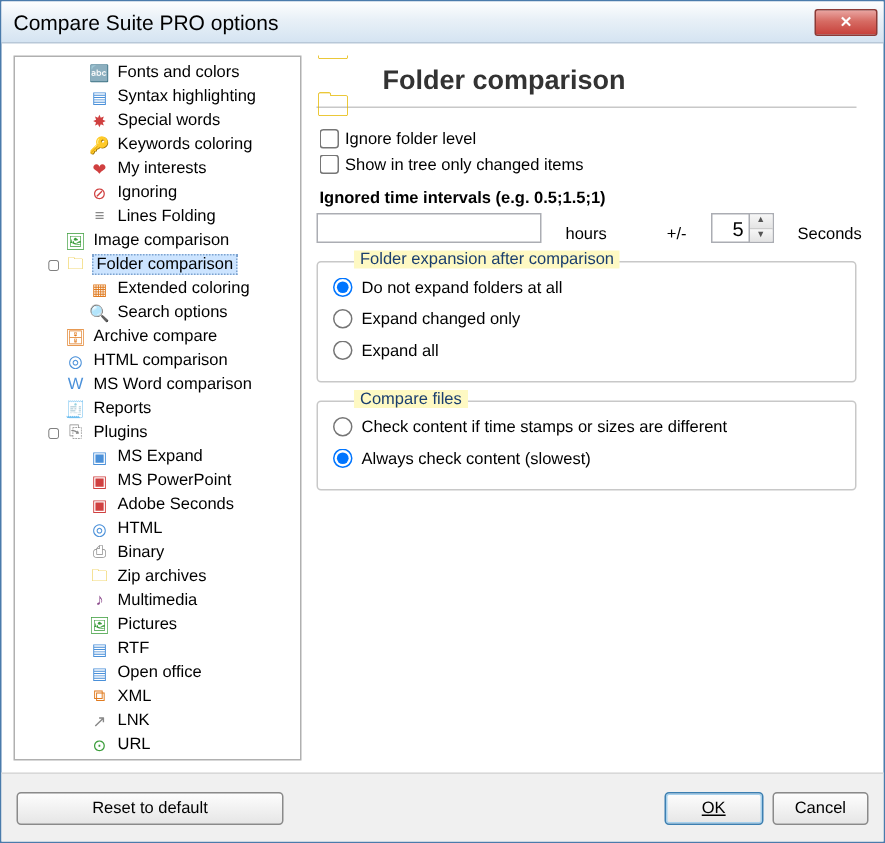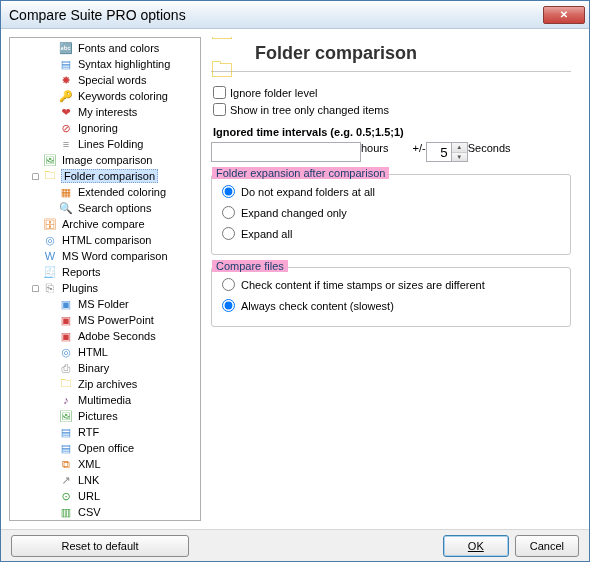--- a/index.html
+++ b/index.html
@@ -24,32 +24,32 @@
 .ic-orange { color: #e07b20; }
 .ic-purple { color: #8b4a8b; }
 .main-panel { flex: 1; padding: 4px 10px 4px 4px; overflow-y: auto; }
 .panel-header { display: flex; align-items: center; gap: 12px; margin-bottom: 6px; }
 .panel-header-icon { width: 32px; height: 24px; display: flex; align-items: center; justify-content: center; font-size: 22px; color: #e6b800; }
 .panel-title { font-size: 18px; font-weight: bold; color: #333; }
 .header-rule { border: 0; border-top: 1px solid #c8c8c8; margin-bottom: 14px; }
 .checkbox-row { display: flex; align-items: center; gap: 4px; margin-bottom: 4px; padding-left: 2px; }
 .checkbox-row input[type=checkbox] { width: 13px; height: 13px; }
 .field-label { margin: 10px 0 4px 2px; font-weight: bold; }
-.interval-row { display: flex; align-items: flex-start; gap: 0; margin-bottom: 12px; }
+.interval-row { display: flex; align-items: flex-end; gap: 16px; margin-bottom: 12px; }
 .text-input { height: 20px; border: 1px solid #abadb3; padding: 0 4px; background: #fff; }
 .spinner { display: inline-flex; align-items: stretch; height: 20px; }
 .spinner input { width: 26px; height: 20px; border: 1px solid #abadb3; text-align: right; padding-right: 3px; }
 .spinner-btns { display: flex; flex-direction: column; border: 1px solid #abadb3; border-left: 0; }
 .spinner-btns div { width: 15px; flex: 1; background: linear-gradient(#f6f6f6,#e4e4e4); font-size: 6px; display: flex; align-items: center; justify-content: center; color: #555; cursor: pointer; }
 .spinner-btns div:first-child { border-bottom: 1px solid #ccc; }
 .group { border: 1px solid #c8c8c8; border-radius: 3px; padding: 10px 10px 6px 10px; margin-bottom: 12px; position: relative; }
-.group-title { position: absolute; top: -8px; left: 0; background: #f9a8d4; padding: 0 4px; color: #1a3e6e; }
+.group-title { position: absolute; top: -8px; left: 24px; background: #fef9c3; padding: 0 4px; color: #1a3e6e; }
 .radio-row { display: flex; align-items: center; gap: 6px; margin-bottom: 8px; }
 .radio-row input[type=radio] { width: 13px; height: 13px; }
-.footer { height: 32px; border-top: 1px solid #d8d8d8; display: flex; align-items: center; padding: 0 10px; gap: 6px; background: #f0f0f0; }
+.footer { height: 46px; border-top: 1px solid #d8d8d8; display: flex; align-items: center; padding: 0 10px; gap: 6px; background: #f0f0f0; }
 .footer-spacer { flex: 1; }
 .btn { height: 22px; border: 1px solid #8a8a8a; background: linear-gradient(#fdfdfd,#e6e6e6); border-radius: 3px; padding: 0 14px; cursor: pointer; font-size: 11px; }
 .btn.wide { width: 178px; }
 .btn.primary { border: 1px solid #3c7fb1; box-shadow: 0 0 0 1px #a6d0ec inset; padding: 0 24px; text-decoration: underline; }
 </style>
 </head>
 <body>
 
 <div class="window">
   <div class="titlebar">
@@ -152,21 +152,21 @@
         <div class="tree-item">
           <span class="tree-spacer" style="width: 16px;"></span>
           <span class="tree-toggle">▢</span>
           <span class="tree-icon ic-gray">⎘</span>
           <span class="tree-label">Plugins</span>
         </div>
         <div class="tree-item">
           <span class="tree-spacer" style="width: 32px;"></span>
           <span class="tree-toggle"></span>
           <span class="tree-icon ic-page">▣</span>
-          <span class="tree-label">MS Folder</span>
+          <span class="tree-label">MS Expand</span>
         </div>
         <div class="tree-item">
           <span class="tree-spacer" style="width: 32px;"></span>
           <span class="tree-toggle"></span>
           <span class="tree-icon ic-red">▣</span>
           <span class="tree-label">MS PowerPoint</span>
         </div>
         <div class="tree-item">
           <span class="tree-spacer" style="width: 32px;"></span>
           <span class="tree-toggle"></span>

